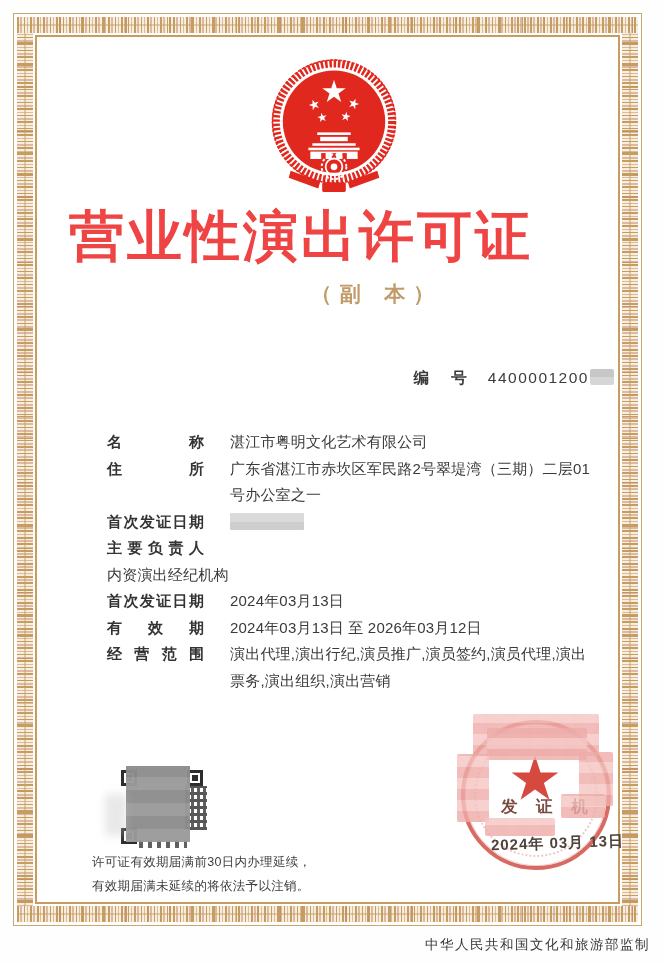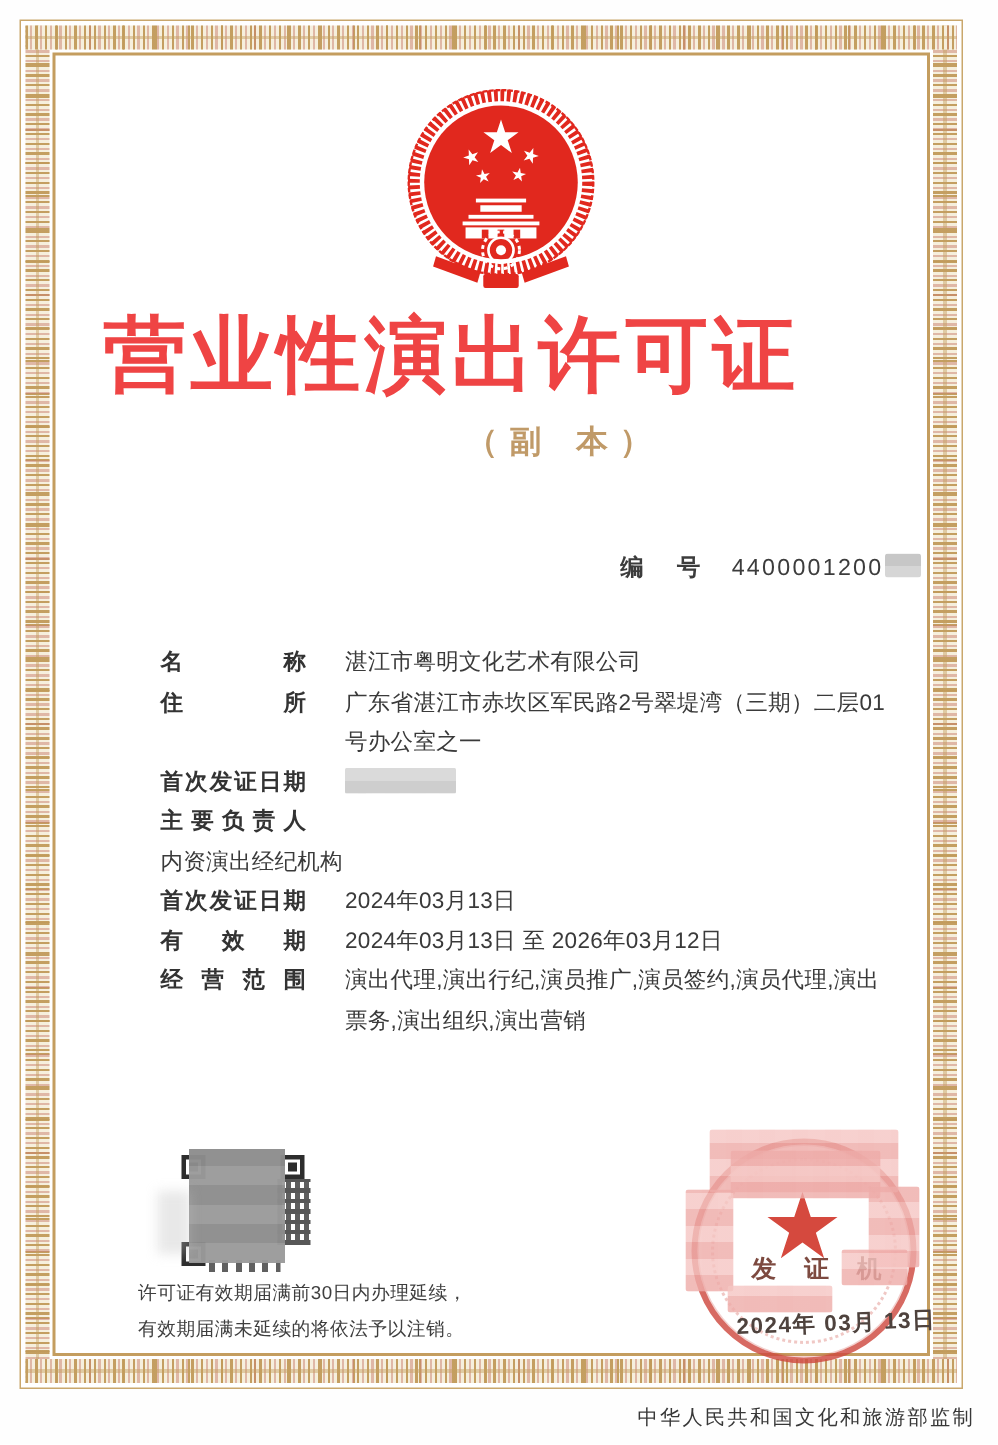--- a/index.html
+++ b/index.html
@@ -107,21 +107,21 @@
       repeating-linear-gradient(0deg,#9b9b9b 0 13px,#8d8d8d 13px 26px),
       repeating-linear-gradient(90deg,rgba(255,255,255,.22) 0 13px,rgba(255,255,255,0) 13px 26px);
     opacity:.96;
   }
   .qr-smudge{position:absolute;left:-16px;top:26px;width:22px;height:42px;background:rgba(190,190,190,.35);filter:blur(4px);}
 
   
   .notes{position:absolute;left:92px;top:851px;width:310px;font-size:12.5px;line-height:23.5px;color:#3e3e3e;letter-spacing:.3px;}
 
   
-  .seal{position:absolute;left:461px;top:759px;width:150px;height:150px;}
+  .seal{position:absolute;left:461px;top:720px;width:150px;height:150px;}
   .seal-ring{
     position:absolute;inset:0;border-radius:50%;
     border:4px solid rgba(206,73,63,.82);
     box-shadow:inset 0 0 0 1px rgba(206,73,63,.25);
   }
   .seal-ring::after{
     content:"";position:absolute;inset:9px;border-radius:50%;
     border:2px dotted rgba(206,73,63,.30);
   }
   .seal-star{position:absolute;left:47px;top:33px;width:54px;height:54px;}

